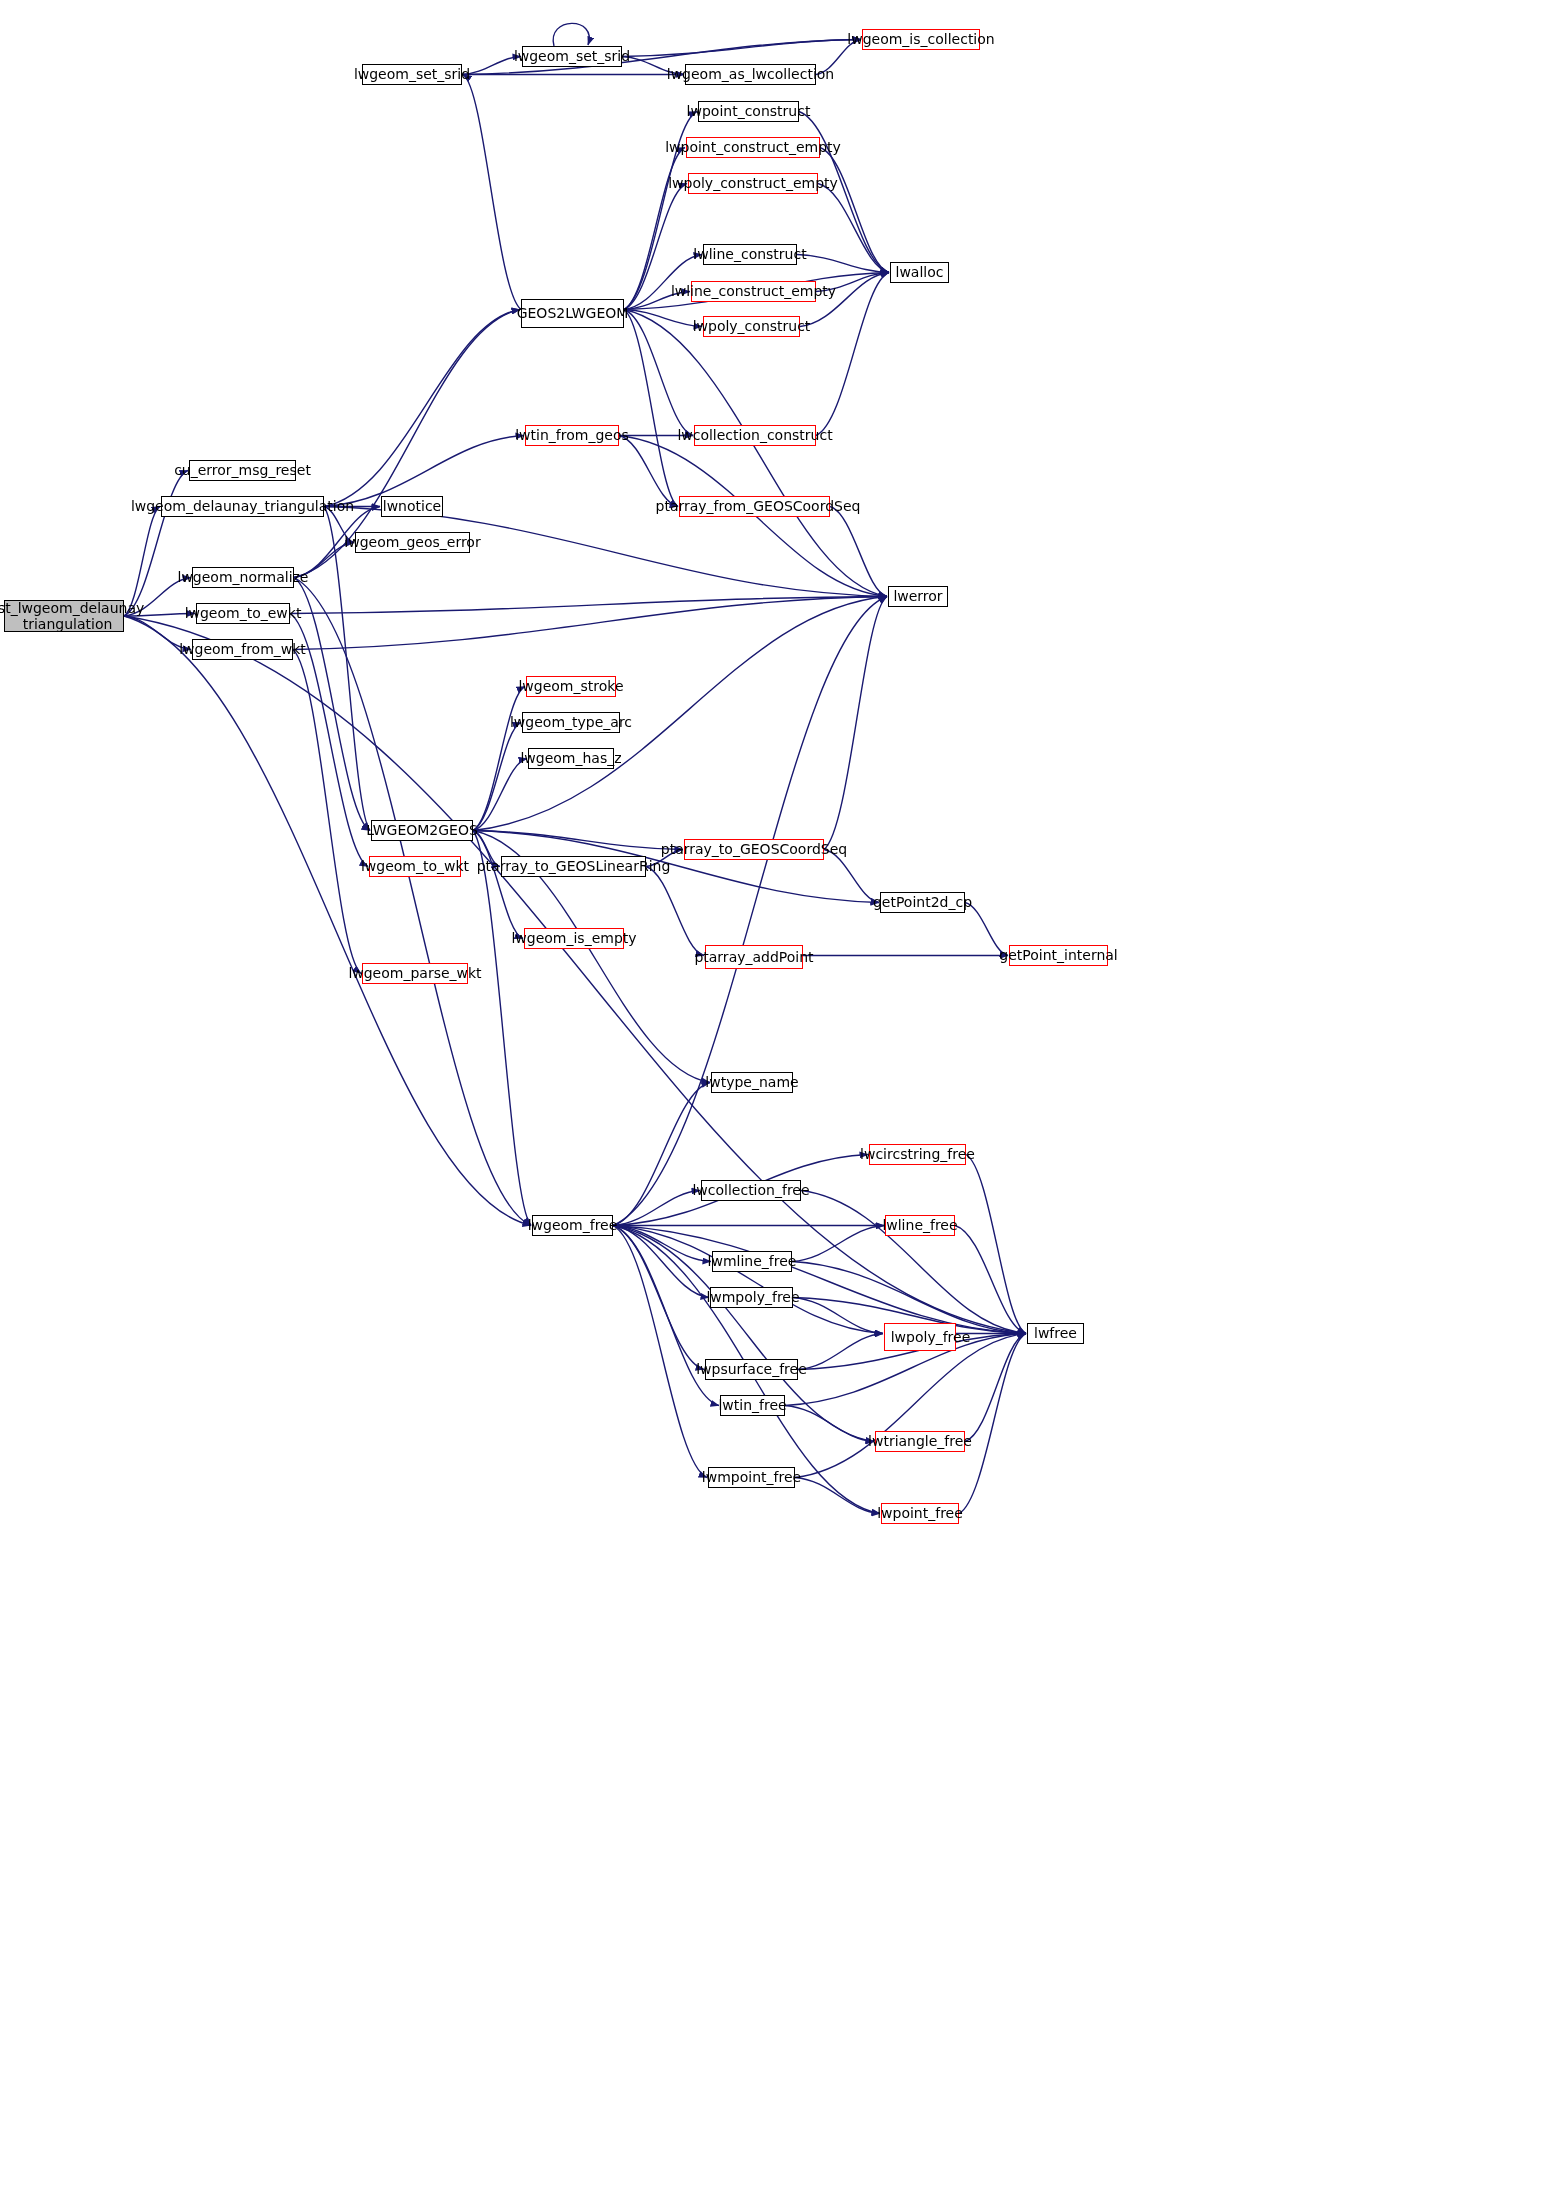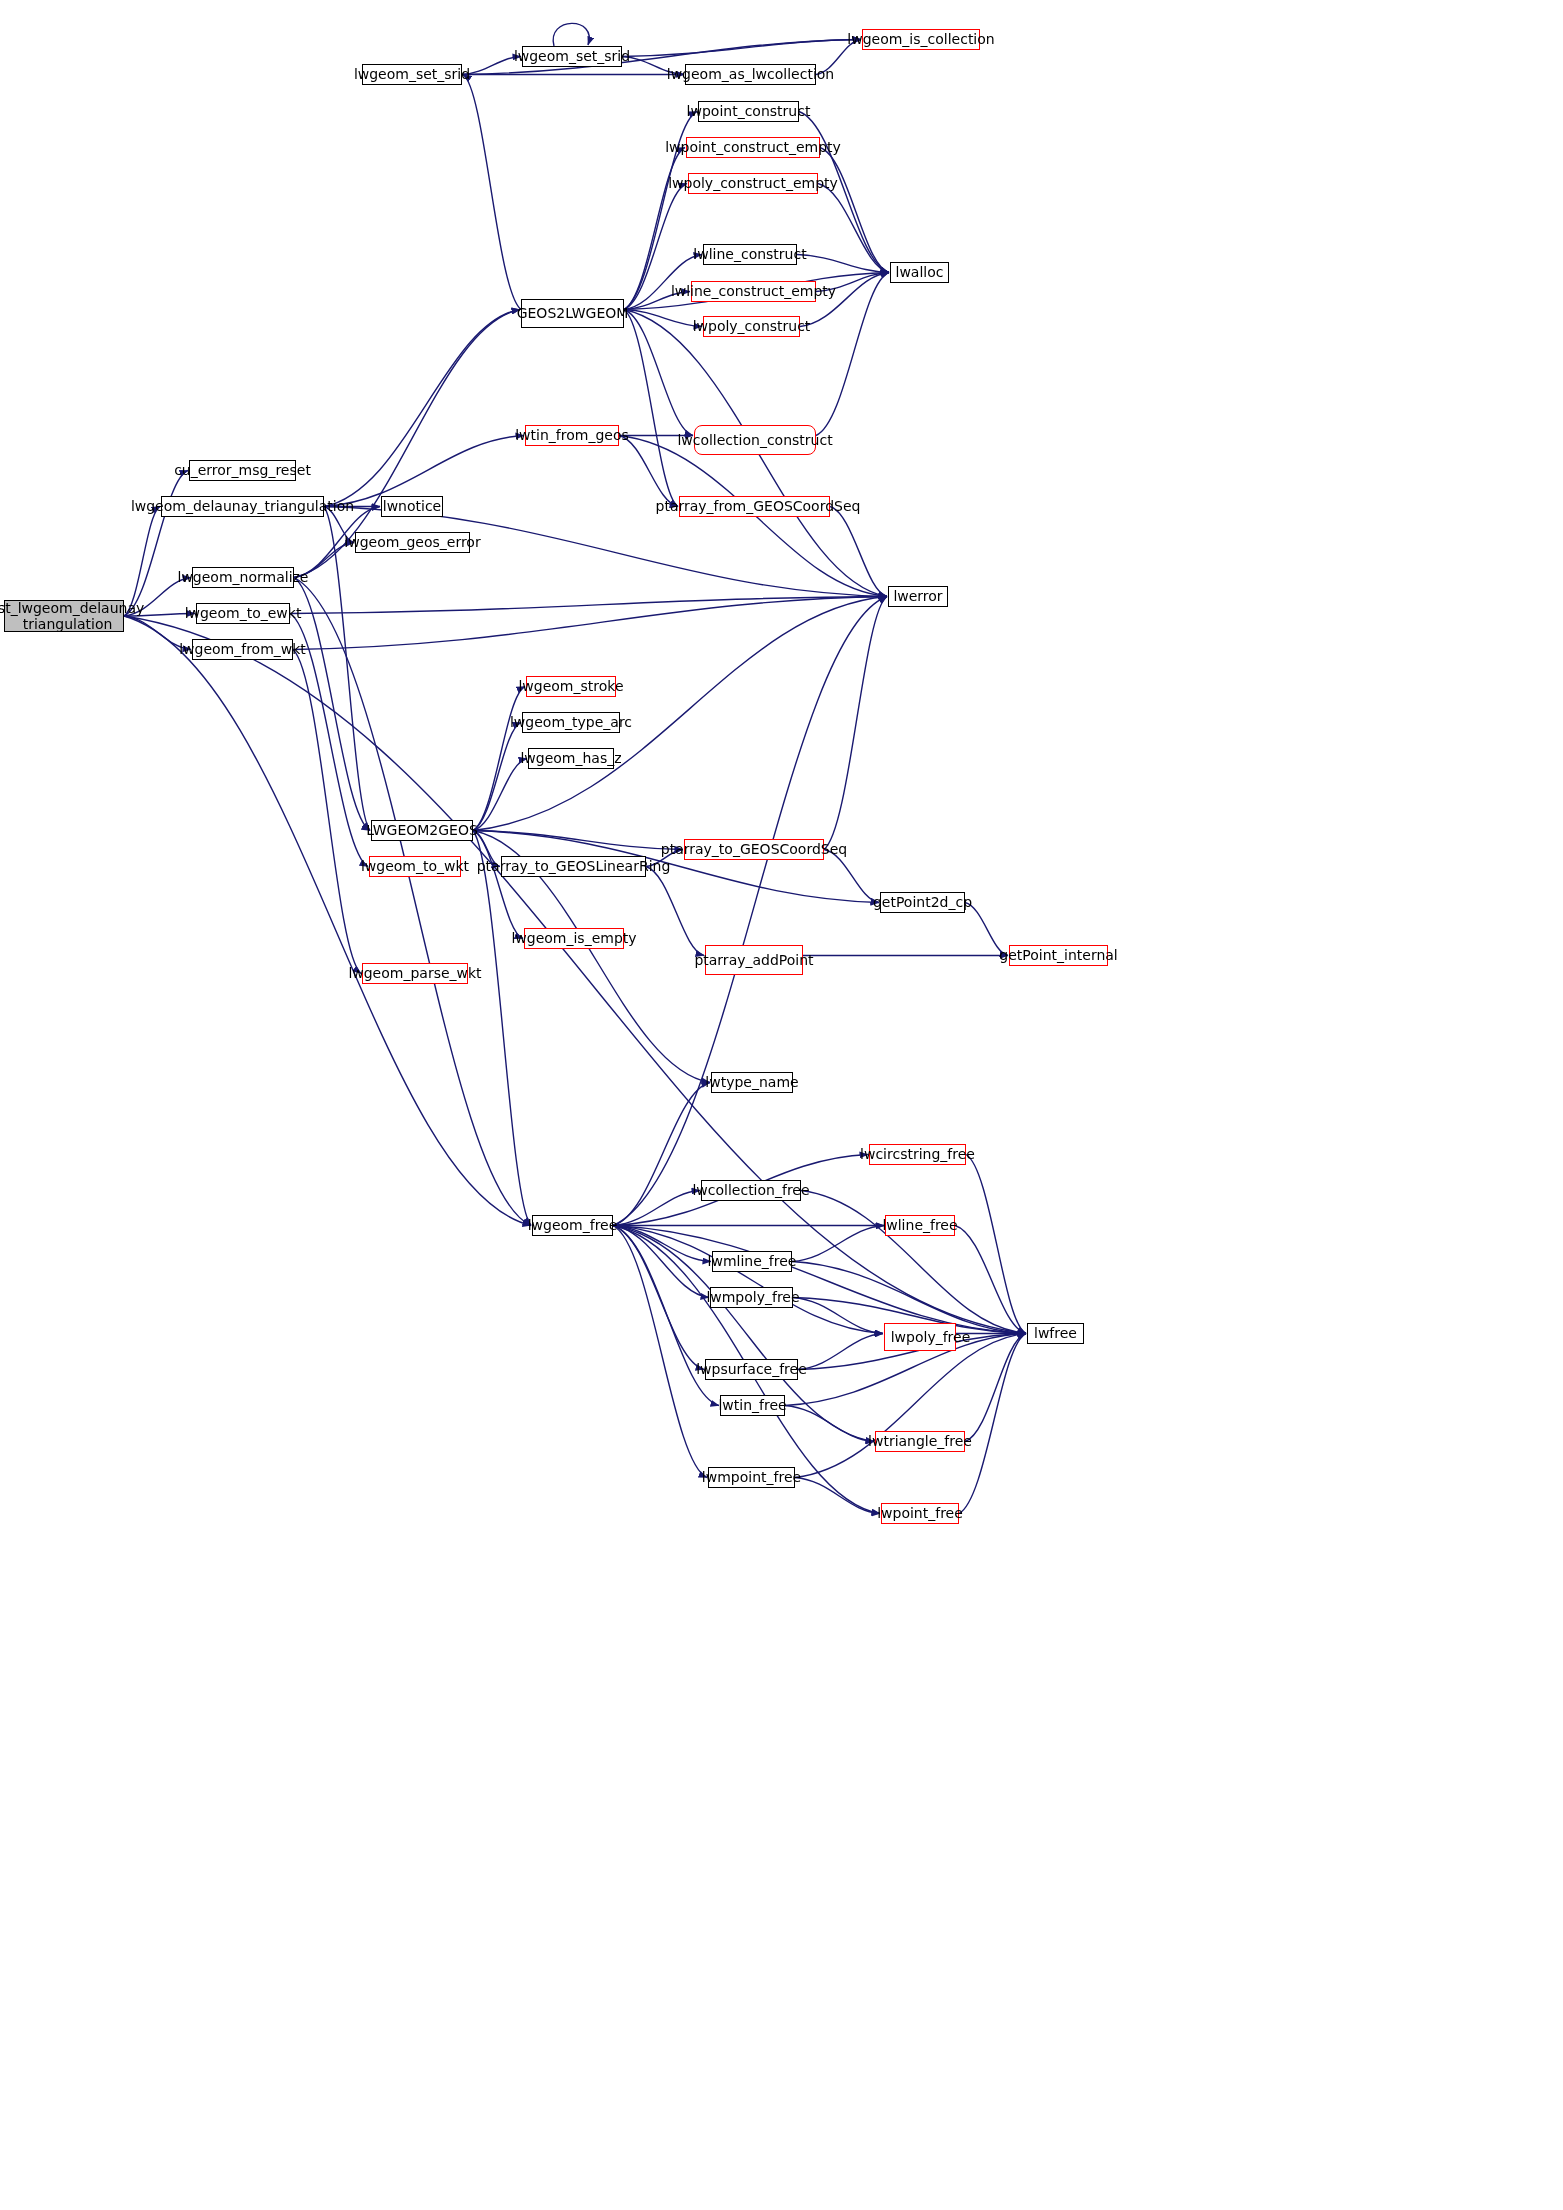--- a/index.html
+++ b/index.html
@@ -138,33 +138,33 @@
     <div class="node red" style="left: 862px; top: 29px; width: 118px; height: 21px;">lwgeom_is_collection</div>
     <div class="node" style="left: 698px; top: 101px; width: 101px; height: 21px;">lwpoint_construct</div>
     <div class="node red" style="left: 686px; top: 137px; width: 134px; height: 21px;">lwpoint_construct_empty</div>
     <div class="node red" style="left: 688px; top: 173px; width: 130px; height: 21px;">lwpoly_construct_empty</div>
     <div class="node" style="left: 703px; top: 244px; width: 94px; height: 21px;">lwline_construct</div>
     <div class="node red" style="left: 691px; top: 281px; width: 125px; height: 21px;">lwline_construct_empty</div>
     <div class="node red" style="left: 703px; top: 316px; width: 97px; height: 21px;">lwpoly_construct</div>
     <div class="node" style="left: 890px; top: 262px; width: 59px; height: 21px;">lwalloc</div>
     <div class="node" style="left: 521px; top: 299px; width: 103px; height: 29px;">GEOS2LWGEOM</div>
     <div class="node red" style="left: 525px; top: 425px; width: 94px; height: 21px;">lwtin_from_geos</div>
-    <div class="node red" style="left: 694px; top: 425px; width: 122px; height: 30px; border-radius: 8px;">lwcollection_construct</div>
+    <div class="node red" style="left: 694px; top: 425px; width: 122px; height: 21px;">lwcollection_construct</div>
     <div class="node red" style="left: 679px; top: 496px; width: 151px; height: 21px; padding-left: 12px;">ptarray_from_GEOSCoordSeq</div>
     <div class="node" style="left: 888px; top: 586px; width: 60px; height: 21px;">lwerror</div>
     <div class="node red" style="left: 526px; top: 676px; width: 90px; height: 21px;">lwgeom_stroke</div>
     <div class="node" style="left: 522px; top: 712px; width: 98px; height: 21px;">lwgeom_type_arc</div>
     <div class="node" style="left: 528px; top: 748px; width: 86px; height: 21px;">lwgeom_has_z</div>
     <div class="node" style="left: 371px; top: 820px; width: 102px; height: 21px;">LWGEOM2GEOS</div>
     <div class="node red" style="left: 369px; top: 856px; width: 92px; height: 21px;">lwgeom_to_wkt</div>
     <div class="node" style="left: 501px; top: 856px; width: 145px; height: 21px;">ptarray_to_GEOSLinearRing</div>
     <div class="node red" style="left: 684px; top: 839px; width: 140px; height: 21px;">ptarray_to_GEOSCoordSeq</div>
     <div class="node" style="left: 880px; top: 892px; width: 85px; height: 21px;">getPoint2d_cp</div>
     <div class="node red" style="left: 524px; top: 928px; width: 100px; height: 21px;">lwgeom_is_empty</div>
-    <div class="node red" style="left: 705px; top: 945px; width: 98px; height: 30px;">ptarray_addPoint</div>
+    <div class="node red" style="left: 705px; top: 945px; width: 98px; height: 24px;">ptarray_addPoint</div>
     <div class="node red" style="left: 1009px; top: 945px; width: 99px; height: 21px;">getPoint_internal</div>
     <div class="node red" style="left: 362px; top: 963px; width: 106px; height: 21px;">lwgeom_parse_wkt</div>
     <div class="node" style="left: 711px; top: 1072px; width: 82px; height: 21px;">lwtype_name</div>
     <div class="node red" style="left: 869px; top: 1144px; width: 97px; height: 21px;">lwcircstring_free</div>
     <div class="node" style="left: 701px; top: 1180px; width: 100px; height: 21px;">lwcollection_free</div>
     <div class="node" style="left: 532px; top: 1215px; width: 81px; height: 21px;">lwgeom_free</div>
     <div class="node red" style="left: 885px; top: 1215px; width: 70px; height: 21px;">lwline_free</div>
     <div class="node" style="left: 712px; top: 1251px; width: 80px; height: 21px;">lwmline_free</div>
     <div class="node" style="left: 710px; top: 1287px; width: 83px; height: 21px; padding-left: 8px;">lwmpoly_free</div>
     <div class="node red" style="left: 884px; top: 1323px; width: 72px; height: 28px; padding-left: 26px;">lwpoly_free</div>

